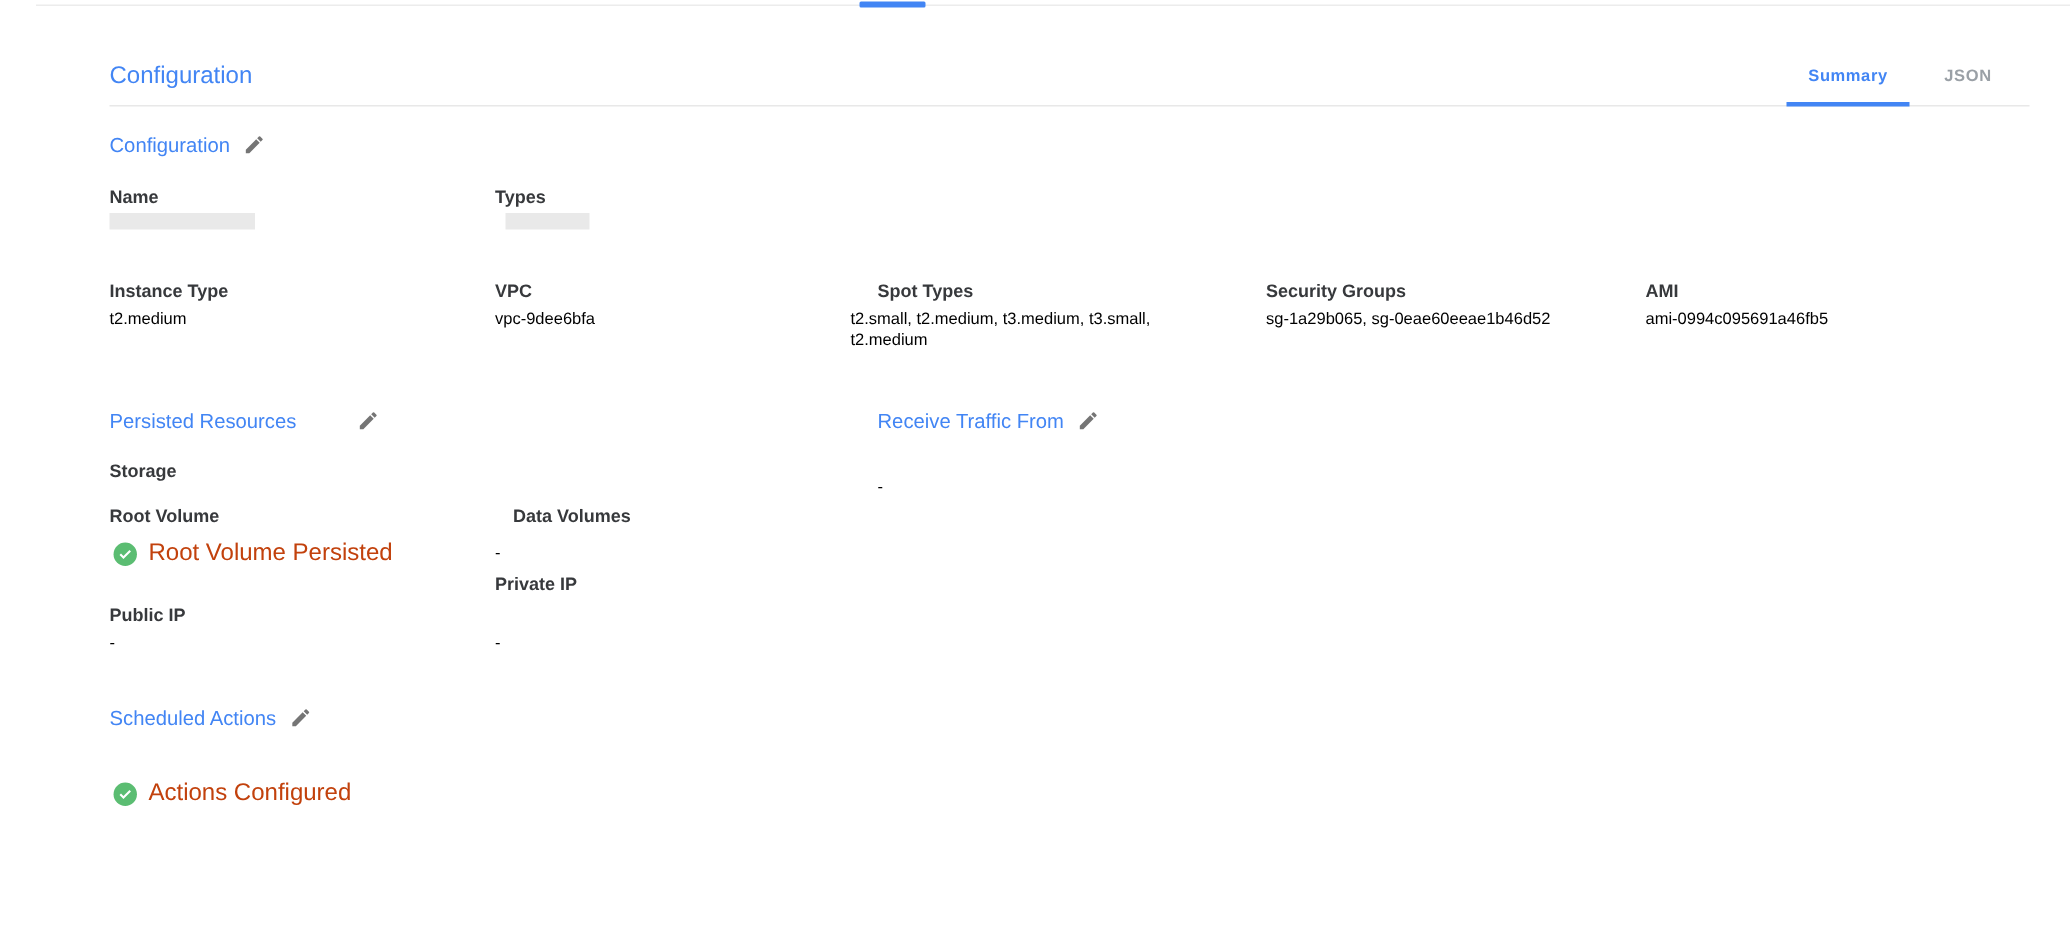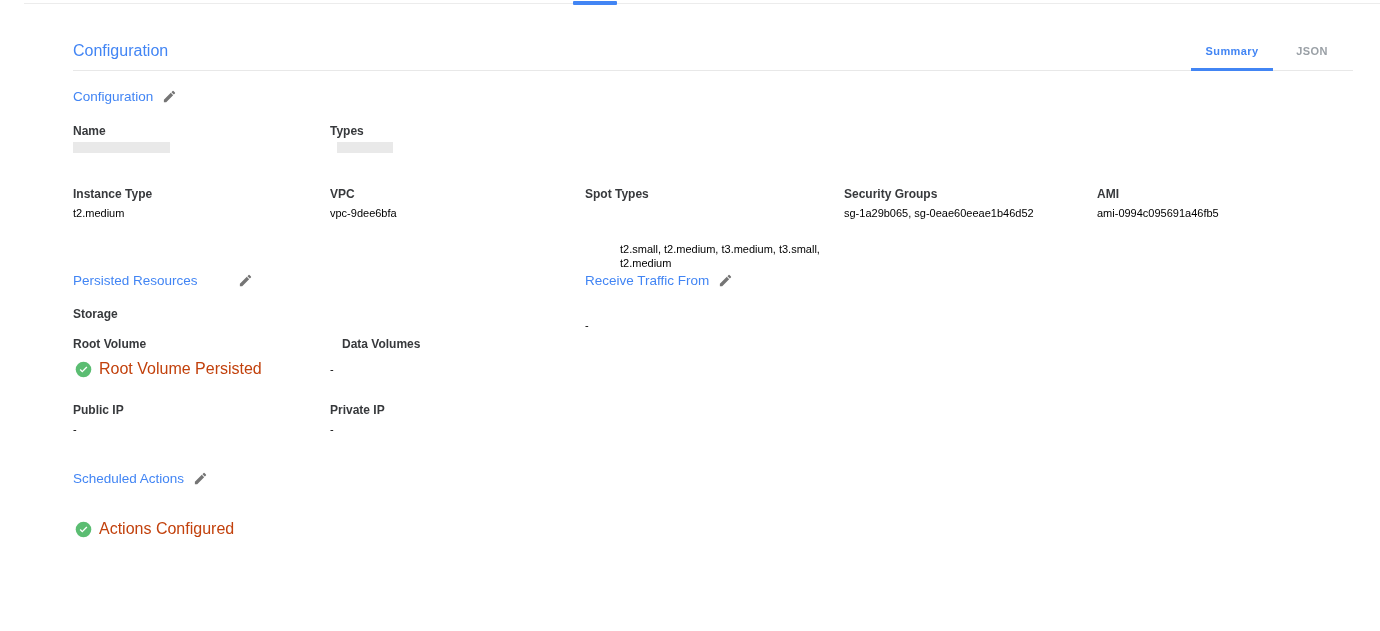--- a/index.html
+++ b/index.html
@@ -62,21 +62,21 @@
 <div class="abs field-label" style="left:330px; top:124px;">Types</div>
 <div class="abs redacted" style="left:337px; top:142px; width:56px;"></div>
 
 <div class="abs field-label" style="left:73px; top:187px;">Instance Type</div>
 <div class="abs field-value" style="left:73px; top:206px;">t2.medium</div>
 
 <div class="abs field-label" style="left:330px; top:187px;">VPC</div>
 <div class="abs field-value" style="left:330px; top:206px;">vpc-9dee6bfa</div>
 
 <div class="abs field-label" style="left:585px; top:187px;">Spot Types</div>
-<div class="abs field-value wrap-232" style="left:620px; top:206px;margin-top:36px;">t2.small, t2.medium, t3.medium, t3.small, t2.medium</div>
+<div class="abs field-value wrap-232" style="left:567px; top:206px;">t2.small, t2.medium, t3.medium, t3.small, t2.medium</div>
 
 <div class="abs field-label" style="left:844px; top:187px;">Security Groups</div>
 <div class="abs field-value" style="left:844px; top:206px;">sg-1a29b065, sg-0eae60eeae1b46d52</div>
 
 <div class="abs field-label" style="left:1097px; top:187px;">AMI</div>
 <div class="abs field-value" style="left:1097px; top:206px;">ami-0994c095691a46fb5</div>
 
 <div class="abs section-title" style="left:73px; top:273px;gap:40px;">
   <span>Persisted Resources</span>
   <span class="pencil-btn">
@@ -106,21 +106,21 @@
     </svg>
   <span class="status-text">Root Volume Persisted</span>
 </div>
 
 <div class="abs field-label" style="left:330px; top:337px;padding-left:12px;">Data Volumes</div>
 <div class="abs field-value" style="left:330px; top:362px;">-</div>
 
 <div class="abs field-label" style="left:73px; top:403px;">Public IP</div>
 <div class="abs field-value" style="left:73px; top:422px;">-</div>
 
-<div class="abs field-label" style="left:330px; top:403px;">Private IP</div>
+<div class="abs field-label" style="left:330px; top:382px;">Private IP</div>
 <div class="abs field-value" style="left:330px; top:422px;">-</div>
 
 <div class="abs section-title" style="left:73px; top:471px;">
   <span>Scheduled Actions</span>
   <span class="pencil-btn">
     <svg viewBox="0 0 24 24">
         <path d="M3 17.25V21h3.75L17.81 9.94l-3.75-3.75L3 17.25zM20.71 7.04a1 1 0 0 0 0-1.41l-2.34-2.34a1 1 0 0 0-1.41 0l-1.83 1.83 3.75 3.75 1.83-1.83z"></path>
       </svg>
   </span>
 </div>

